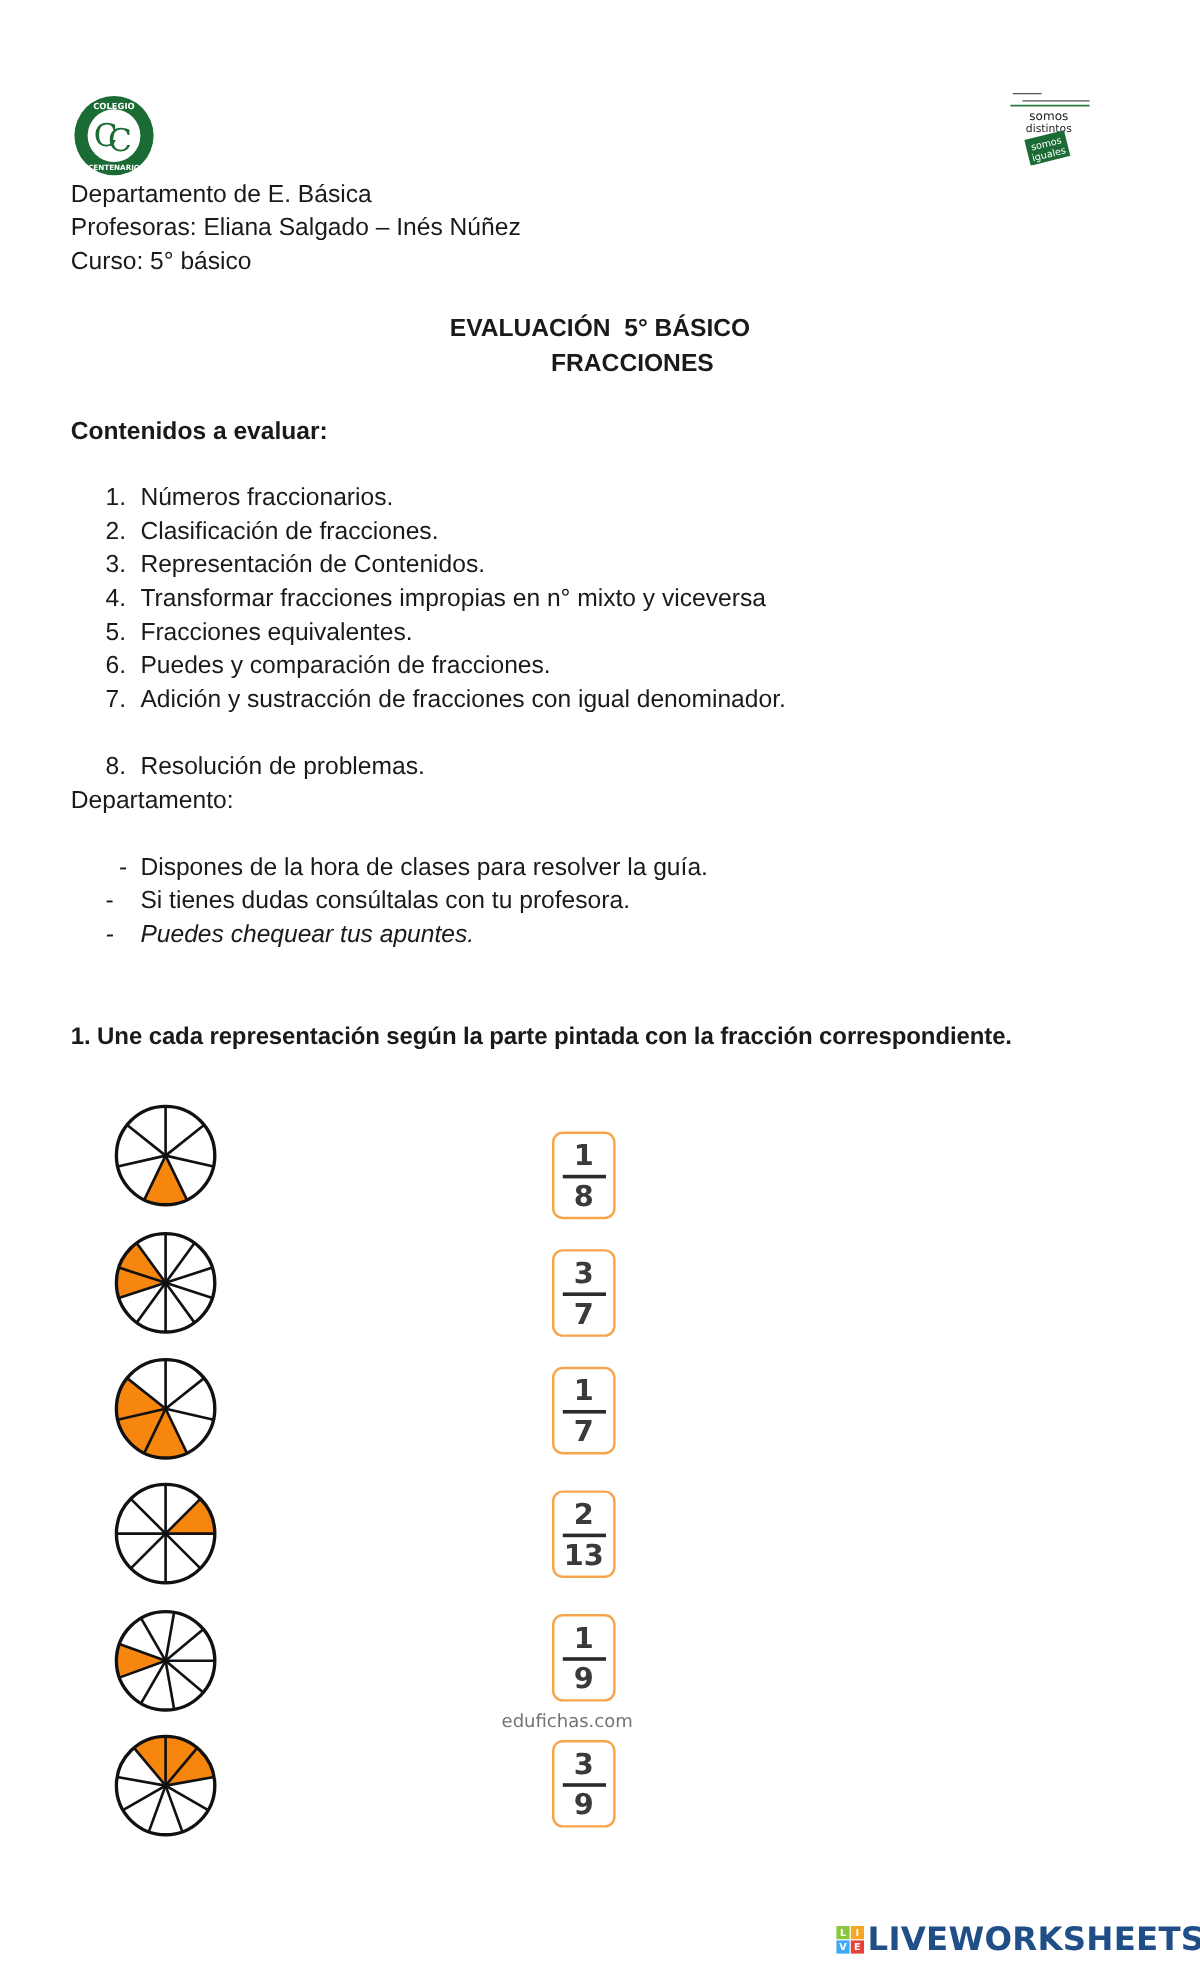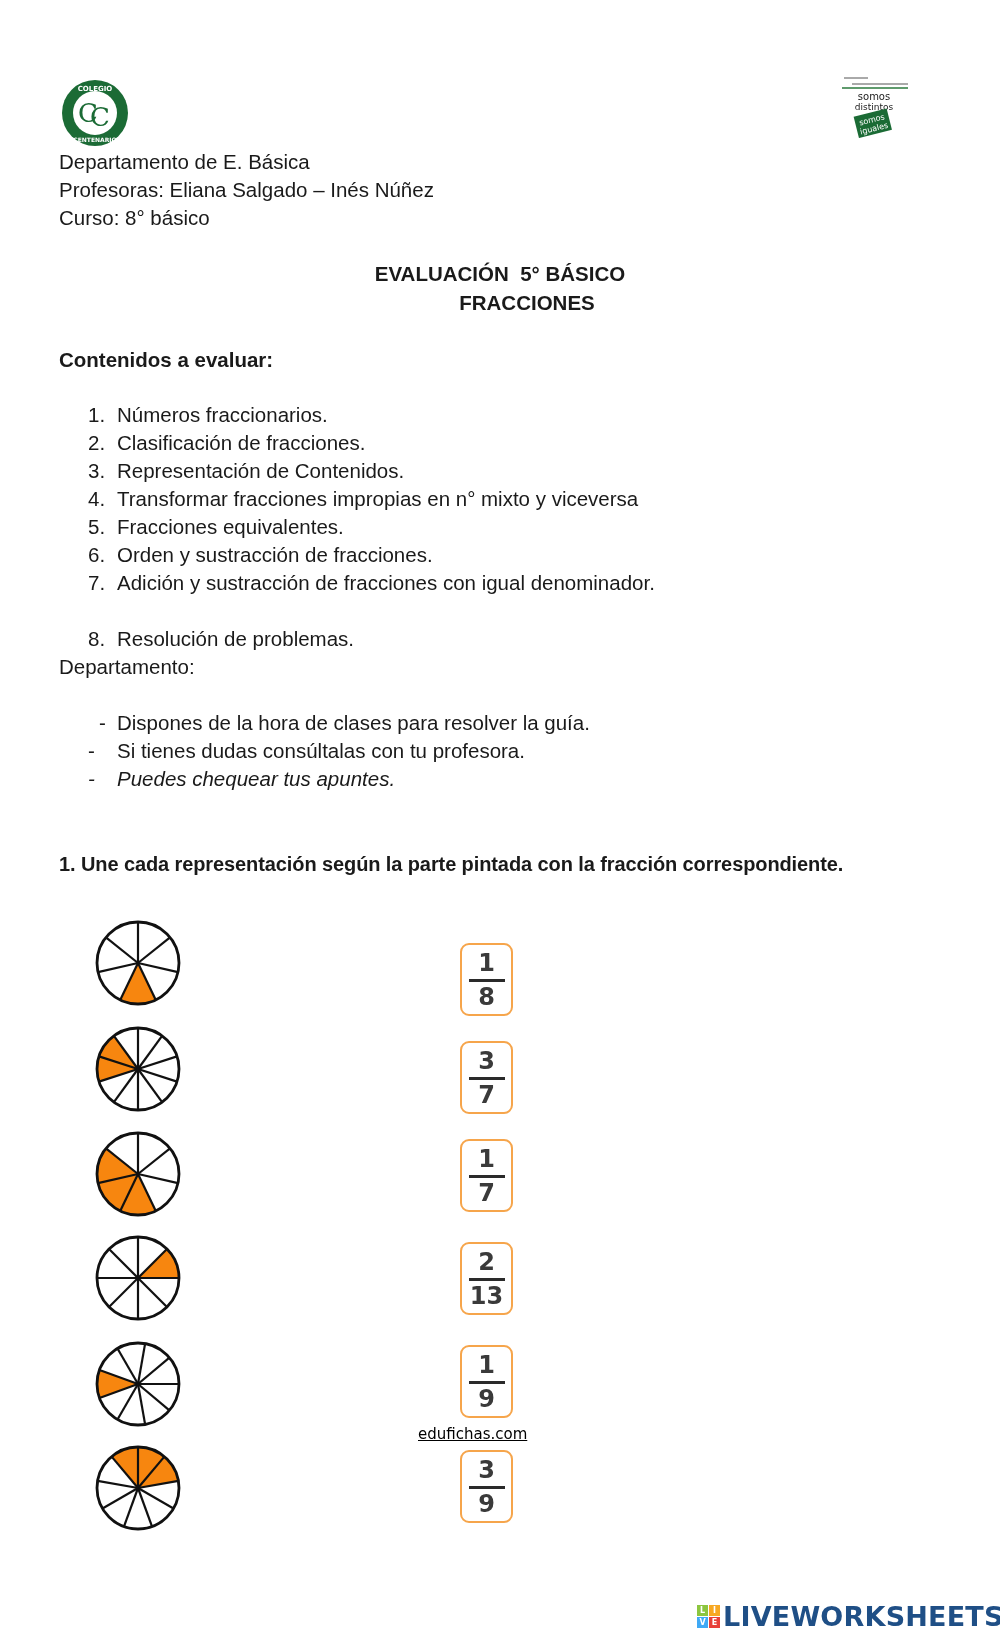--- a/index.html
+++ b/index.html
@@ -17,21 +17,21 @@
   .ol-num { display:inline-block; width:29px; }
   .dash-item { left:88px; font-size:20.5px; white-space:nowrap; }
   .dash { display:inline-block; width:29px; }
   .question { left:59px; top:853px; font-weight:bold; font-size:20px; white-space:nowrap; letter-spacing:-0.1px; }
   .pie { left:93px; width:90px; height:90px; }
   .fracbox { left:460px; width:53px; height:73px; border:2.5px solid #f6a54b; border-radius:9px;
              box-sizing:border-box; background:#fff; display:flex; flex-direction:column;
              align-items:center; justify-content:center; font-family:"DejaVu Sans", sans-serif;
              font-weight:bold; color:#3a3a3a; font-size:24px; line-height:26px; }
   .fracbox .bar { width:36px; height:3px; background:#2a2a2a; margin:3px 0 2px 0; }
-  .wm { left:418px; top:1425px; font-size:15px; color:#000000; font-family:"DejaVu Sans", sans-serif;text-decoration:underline; }
+  .wm { left:418px; top:1425px; font-size:15px; color:#737373; font-family:"DejaVu Sans", sans-serif; }
   .lw { left:697px; top:1601px; display:flex; align-items:center; }
   .lw-blocks { display:grid; grid-template-columns:11px 11px; grid-template-rows:11px 11px; gap:1px; margin-right:3px; }
   .lw-blocks div { font-size:8px; font-weight:bold; color:#fff; text-align:center; line-height:11px; font-family:"DejaVu Sans", sans-serif; }
   .lw-text { font-family:"DejaVu Sans", sans-serif; font-weight:bold; font-size:27px; color:#1f4f86; letter-spacing:0.2px; }
 </style>
 </head>
 <body>
 
 <div class="abs logo">
   <svg width="70" height="70" viewBox="0 0 70 70">
@@ -54,37 +54,37 @@
     <g transform="rotate(-14 36 52)">
       <rect x="18" y="40" width="34" height="22" fill="#1b6b35"></rect>
       <text x="35" y="50" text-anchor="middle" font-size="8" fill="#fff" font-family="DejaVu Sans, sans-serif">somos</text>
       <text x="35" y="59" text-anchor="middle" font-size="8" fill="#fff" font-family="DejaVu Sans, sans-serif">iguales</text>
     </g>
   </svg>
 </div>
 
 <div class="abs hdr-line" style="top:148px;">Departamento de E. Básica</div>
 <div class="abs hdr-line" style="top:176px;">Profesoras: Eliana Salgado – Inés Núñez</div>
-<div class="abs hdr-line" style="top:204px;">Curso: 8° básico</div>
+<div class="abs hdr-line" style="top:204px;">Curso: 5° básico</div>
 
 <div class="abs title" style="top:262px;">
   <span style="white-space:pre;">EVALUACIÓN  5° BÁSICO</span>
 </div>
 <div class="abs title" style="top:291px;margin-left:27px;">
   <span>FRACCIONES</span>
 </div>
 
 <div class="abs h-bold" style="top:348px;">Contenidos a evaluar:</div>
 
 <div class="abs ol-item" style="top:403px;"><span class="ol-num">1.</span><span>Números fraccionarios.</span></div>
 <div class="abs ol-item" style="top:431px;"><span class="ol-num">2.</span><span>Clasificación de fracciones.</span></div>
 <div class="abs ol-item" style="top:459px;"><span class="ol-num">3.</span><span>Representación de Contenidos.</span></div>
 <div class="abs ol-item" style="top:487px;"><span class="ol-num">4.</span><span>Transformar fracciones impropias en n° mixto y viceversa</span></div>
 <div class="abs ol-item" style="top:515px;"><span class="ol-num">5.</span><span>Fracciones equivalentes.</span></div>
-<div class="abs ol-item" style="top:543px;"><span class="ol-num">6.</span><span>Orden y sustracción de fracciones.</span></div>
+<div class="abs ol-item" style="top:543px;"><span class="ol-num">6.</span><span>Puedes y comparación de fracciones.</span></div>
 <div class="abs ol-item" style="top:571px;"><span class="ol-num">7.</span><span>Adición y sustracción de fracciones con igual denominador.</span></div>
 <div class="abs ol-item" style="top:599px;margin-top:28px;"><span class="ol-num">8.</span><span>Resolución de problemas.</span></div>
 
 <div class="abs plain" style="left:59px; top:655px;">Departamento:</div>
 <div class="abs dash-item" style="top:711px;text-align:center;"><span class="dash">-</span><span>Dispones de la hora de clases para resolver la guía.</span></div>
 <div class="abs dash-item" style="top:739px;"><span class="dash">-</span><span>Si tienes dudas consúltalas con tu profesora.</span></div>
 <div class="abs dash-item" style="top:767px;font-style:italic;"><span class="dash">-</span><span>Puedes chequear tus apuntes.</span></div>
 
 <div class="abs question">1. Une cada representación según la parte pintada con la fracción correspondiente.</div>
 

